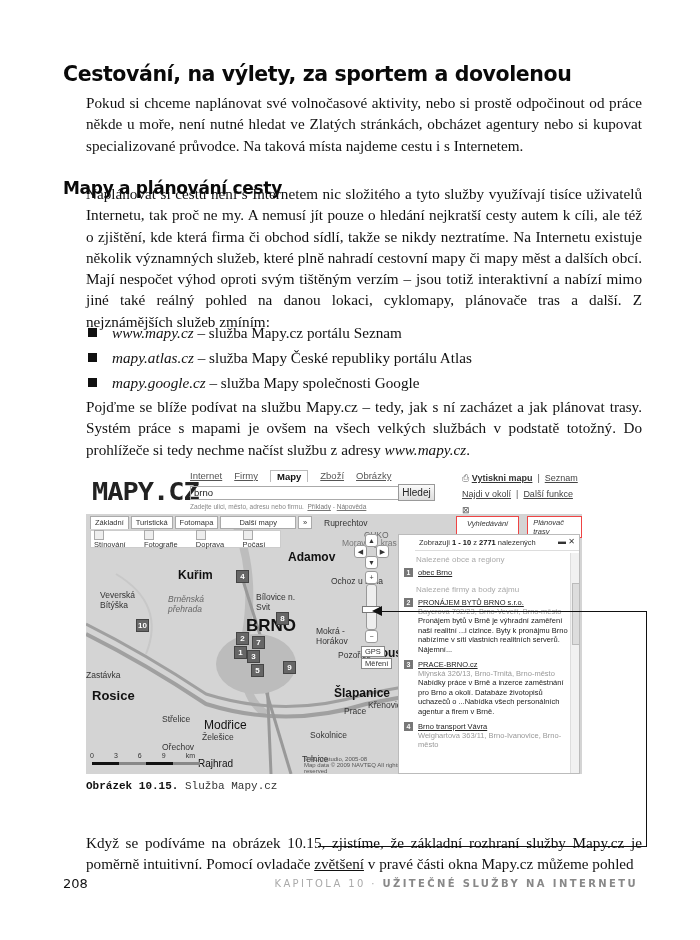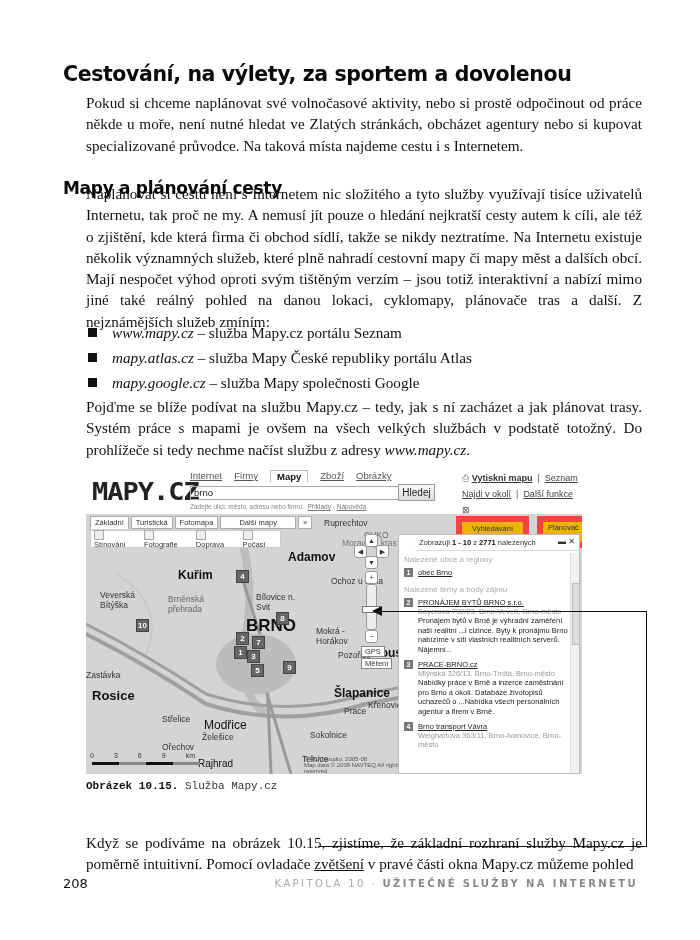--- a/index.html
+++ b/index.html
@@ -38,25 +38,25 @@
   .maptabs .sel{border-bottom:none;}
   .maplayers{position:absolute;left:4px;top:16px;width:183px;height:14px;background:#fff;border:1px solid #ccc;display:flex;gap:7px;font-size:7.5px;padding:1px 3px;color:#333;align-items:center;}
   .cb{display:inline-block;width:8px;height:8px;border:1px solid #aaa;background:#eee;margin-right:3px;vertical-align:middle;}
   .marker{position:absolute;width:11px;height:11px;background:#666;color:#fff;font-size:8px;font-weight:bold;text-align:center;line-height:11px;border:1px solid #444;}
   .zoomctl{position:absolute;left:278px;top:63px;width:12px;height:60px;background:#eee;border:1px solid #999;border-radius:3px;}
   .pan{position:absolute;width:11px;height:11px;background:#fff;border:1px solid #999;font-size:7px;text-align:center;line-height:11px;color:#333;border-radius:3px;}
   .mapbtn{position:absolute;background:#fff;border:1px solid #888;font-size:7.5px;padding:0 3px;color:#333;}
 
   .panel{position:absolute;left:312px;top:20px;width:180px;height:238px;background:#fff;border:1px solid #bbb;font-size:7.5px;color:#333;overflow:hidden;}
   .ptabs{position:absolute;left:370px;top:2px;font-size:7.5px;display:flex;gap:8px;}
-  .ptabs span{background:#eab308;border:6px solid #ef4444;padding:1px 5px;color:#333;}
+  .ptabs span{background:#ffffff;border:1px solid #ef4444;padding:1px 5px;color:#333;font-style:italic;}
   .phead{padding:3px 4px;border-bottom:1px solid #ddd;font-size:7.5px;margin-left:16px;}
   .phead b{color:#111;}
   .pctl{position:absolute;right:4px;top:2px;font-size:8px;}
-  .psec{color:#aaa;font-size:8px;padding:4px 5px 2px;}
+  .psec{color:#aaa;font-size:8px;padding:4px 5px 2px;margin-left:12px;}
   .pitem{padding:2px 5px 4px 5px;position:relative;}
   .pnum{display:inline-block;width:9px;height:9px;background:#777;color:#fff;font-size:7px;text-align:center;line-height:9px;margin-right:5px;font-weight:bold;}
   .ptitle{text-decoration:underline;color:#222;}
   .paddr{color:#999;padding-left:14px;line-height:9px;}
   .pdesc{color:#222;padding-left:14px;line-height:9.5px;}
   .scrollbar{position:absolute;right:0;top:18px;width:8px;height:220px;background:#f1f1f1;border-left:1px solid #ddd;}
   .thumb{position:absolute;left:1px;top:30px;width:6px;height:60px;background:#ddd;border:1px solid #bbb;}
 
   .caption{position:absolute;left:86px;top:780px;font-family:Liberation Mono, monospace;font-size:11px;color:#333;}
   .caption b{color:#111;}
@@ -132,21 +132,21 @@
       <span><i class="cb"></i><span>Doprava</span></span>
       <span><i class="cb"></i><span>Počasí</span></span>
     </div>
 
     <span class="maptext" style="left:238px;top:4px">Ruprechtov</span>
     <span class="maptext" style="left:278px;top:16px;color:#666">CHKO</span>
     <span class="maptext" style="left:256px;top:24px;color:#777">Moravský kras</span>
     <span class="city" style="left:202px;top:36px">Adamov</span>
     <span class="city" style="left:92px;top:54px">Kuřim</span>
     <span class="maptext" style="left:14px;top:76px;width:40px;line-height:10px">Veverská Bítýška</span>
-    <span class="maptext" style="left:82px;top:80px;width:50px;color:#666;line-height:10px">Brněnská přehrada</span>
+    <span class="maptext" style="left:82px;top:80px;width:50px;font-style:italic;color:#666;line-height:10px">Brněnská přehrada</span>
     <span class="maptext" style="left:170px;top:78px;width:42px;line-height:10px">Bílovice n. Svit</span>
     <span class="maptext" style="left:245px;top:62px">Ochoz u Brna</span>
     <span class="city" style="left:160px;top:102px;font-size:17px">BRNO</span>
     <span class="maptext" style="left:230px;top:112px;width:42px;line-height:10px">Mokrá -Horákov</span>
     <span class="maptext" style="left:252px;top:136px">Pozořice</span>
     <span class="city" style="left:286px;top:132px">Rousínov</span>
     <span class="maptext" style="left:0px;top:156px">Zastávka</span>
     <span class="city" style="left:6px;top:174px;font-size:13px">Rosice</span>
     <span class="city" style="left:248px;top:172px">Šlapanice</span>
     <span class="maptext" style="left:282px;top:186px">Křenovice</span>

